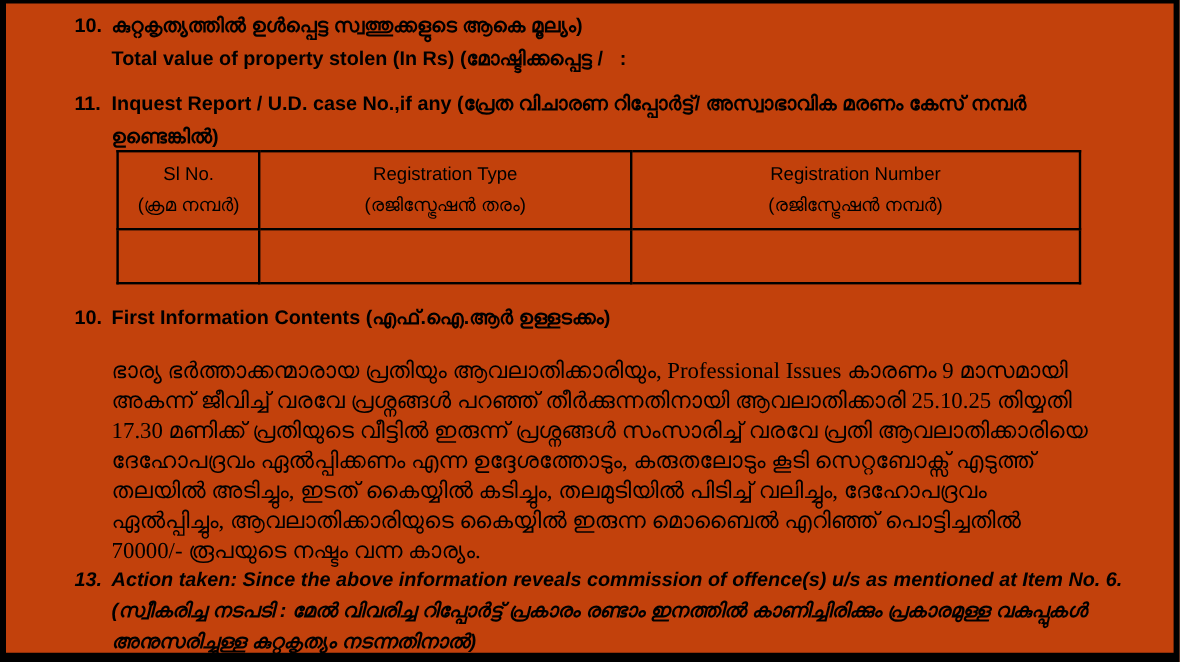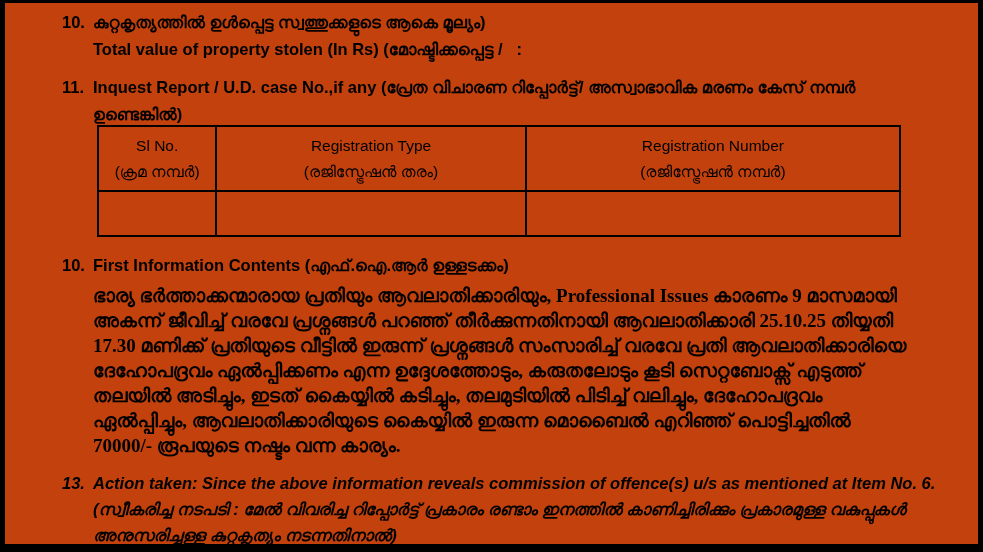--- a/index.html
+++ b/index.html
@@ -62,23 +62,23 @@
   .inquest-table thead tr { height: 65px; }
   .inquest-table tbody tr { height: 45px; }
   .col-sl { width: 117px; }
   .col-type { width: 306px; }
   .col-num { width: 370px; }
 
   #item12-heading { top: 249px; left: 57px; width: 880px; }
 
   #item12-paragraph {
     position: absolute;
-    top: 280px; left: 88px; width: 850px;
+    top: 294px; left: 88px; width: 850px;
     font-family: "Liberation Serif", serif;
-    font-weight: bold;
+    font-weight: normal;
     font-size: 19px;
     line-height: 25px;
     white-space: pre-line;
   }
 
   #item13 { top: 467px; left: 57px; width: 885px; font-style: italic; }
   #item13 .item-body { line-height: 26px; font-size: 16.5px; }
 </style>
 </head>
 <body>

